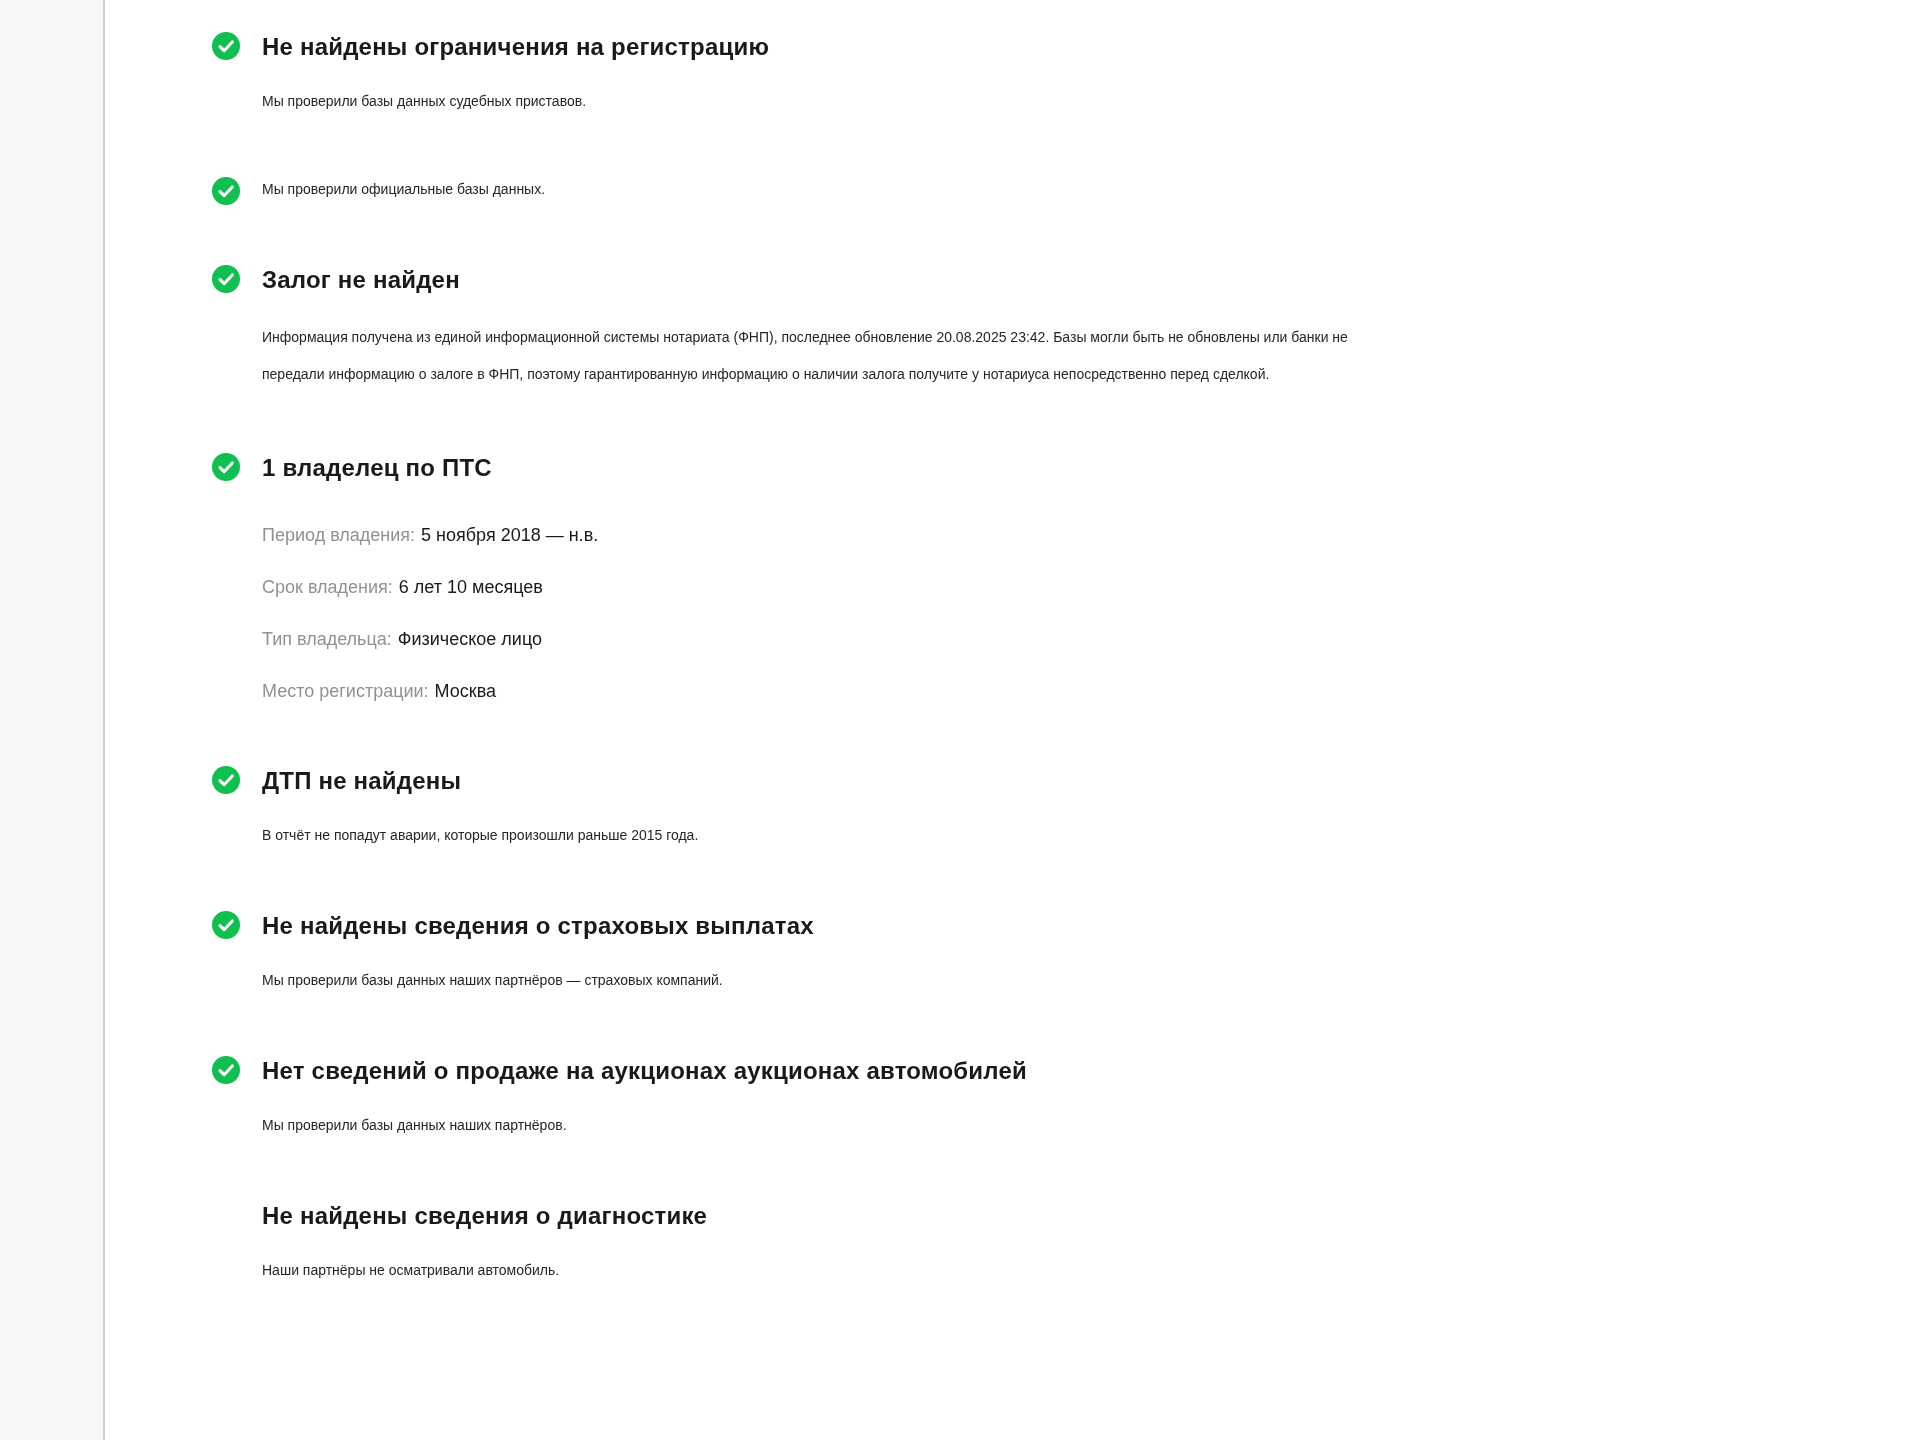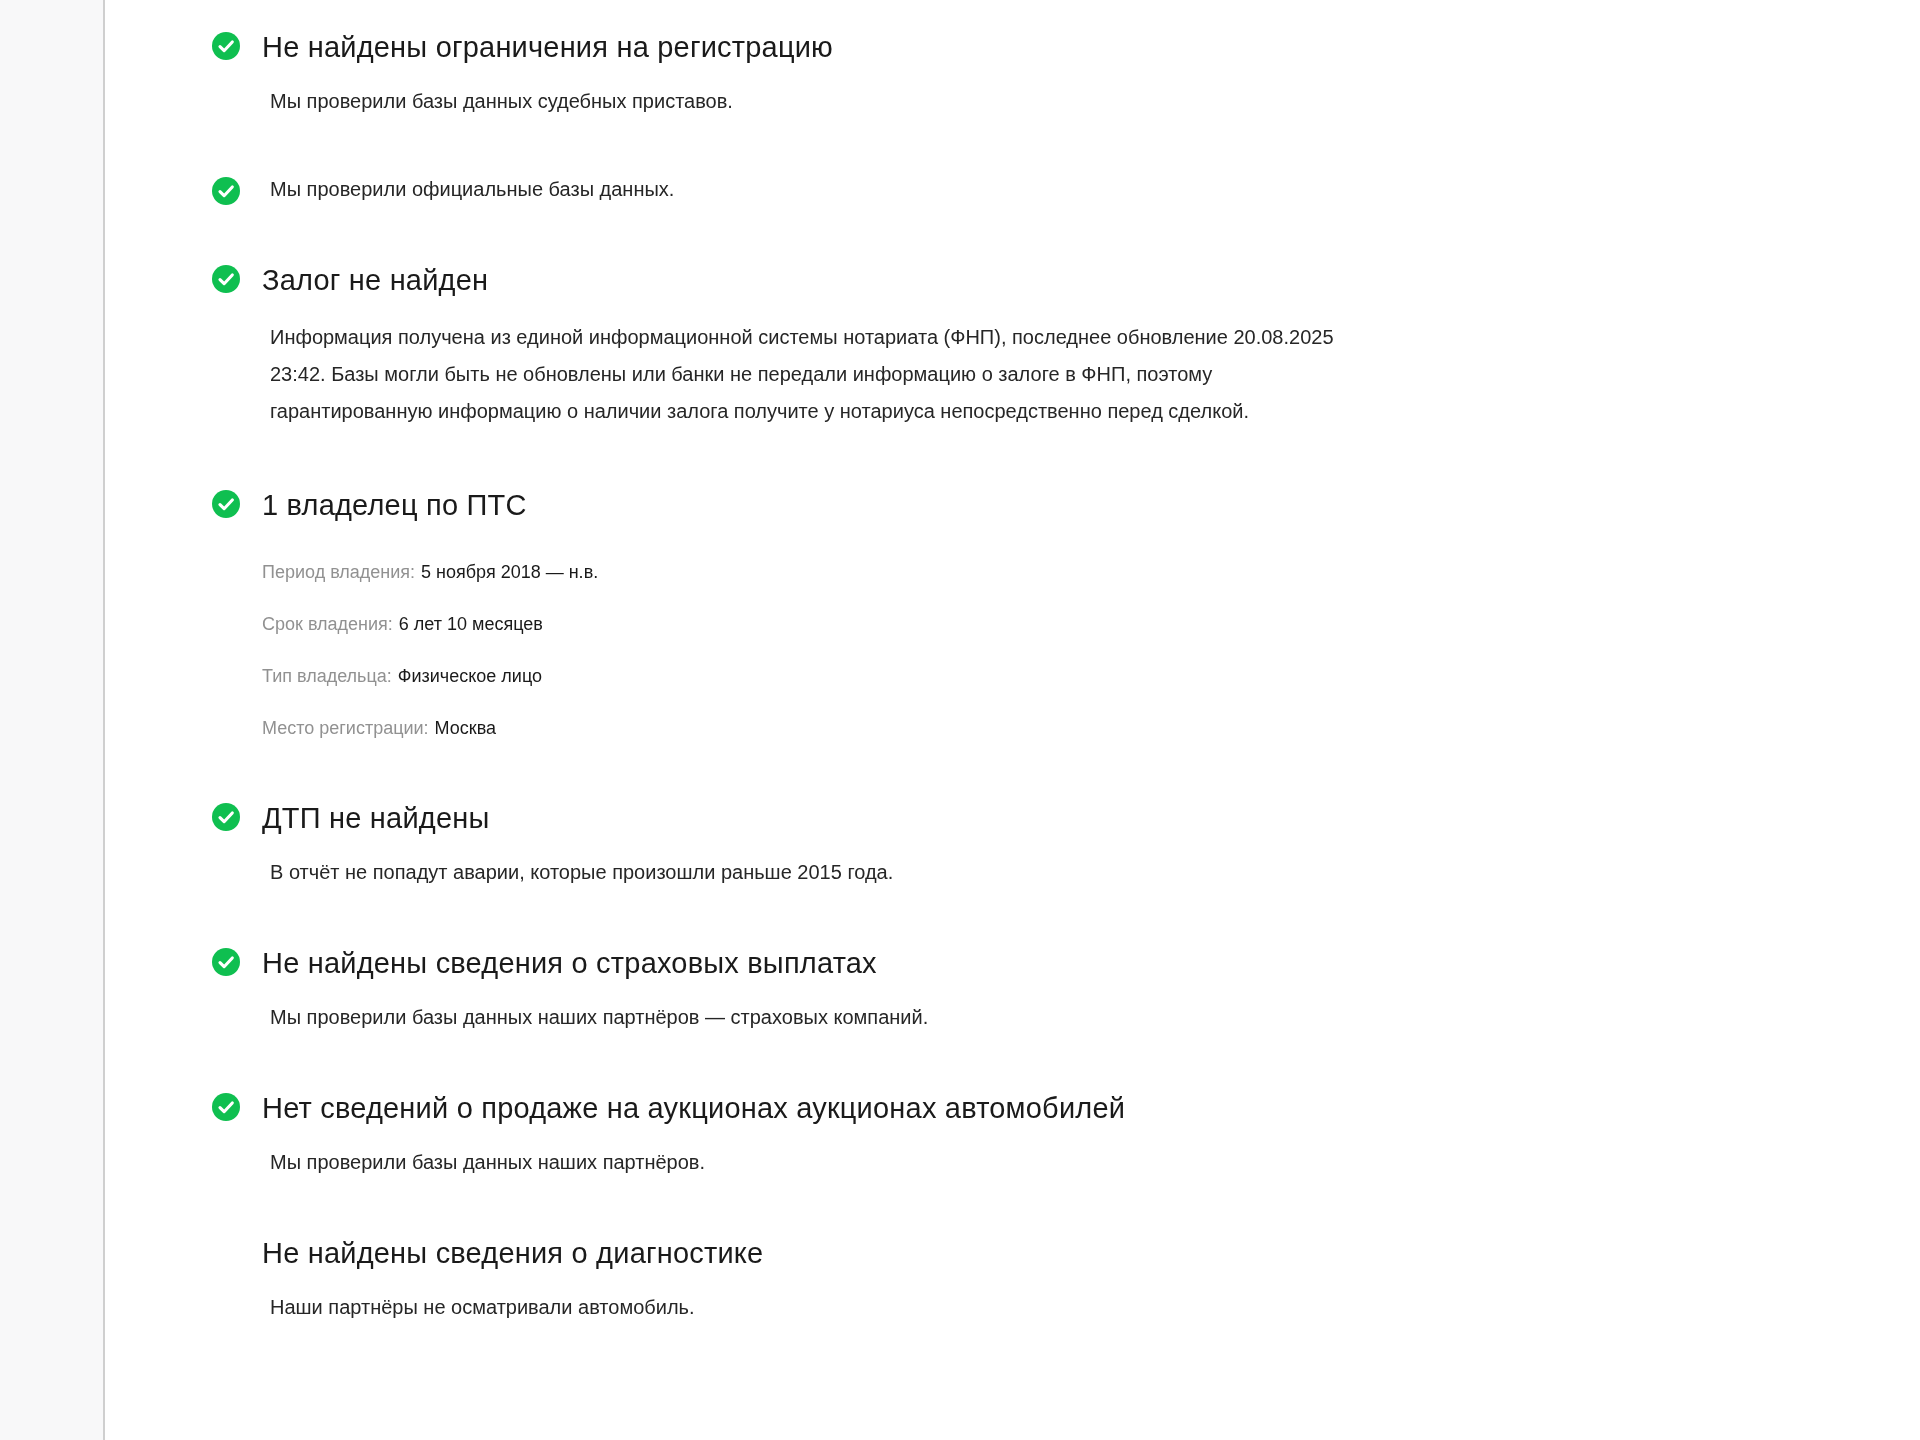--- a/index.html
+++ b/index.html
@@ -39,29 +39,29 @@
   .check-icon {
     position: absolute;
     left: -50px;               
     top: 3px;
     width: 28px;
     height: 28px;
   }
   .check-icon svg { display: block; width: 28px; height: 28px; }
   .section-title {
     margin: 0;
-    font-size: 29px;
+    font-size: 24px;
     line-height: 36px;
-    font-weight: 400;
+    font-weight: 700;
     letter-spacing: 0.2px;
     color: #1a1a1a;
   }
   .section-body {
-    margin: 21px 0 0 8px;
-    font-size: 20px;
+    margin: 21px 0 0 0;
+    font-size: 14px;
     line-height: 31px;
     color: #262626;
   }
   .section-body.long {
     line-height: 37px;
   }
   .detail-list {
     margin: 34px 0 0 0;
   }
   .detail-row {

